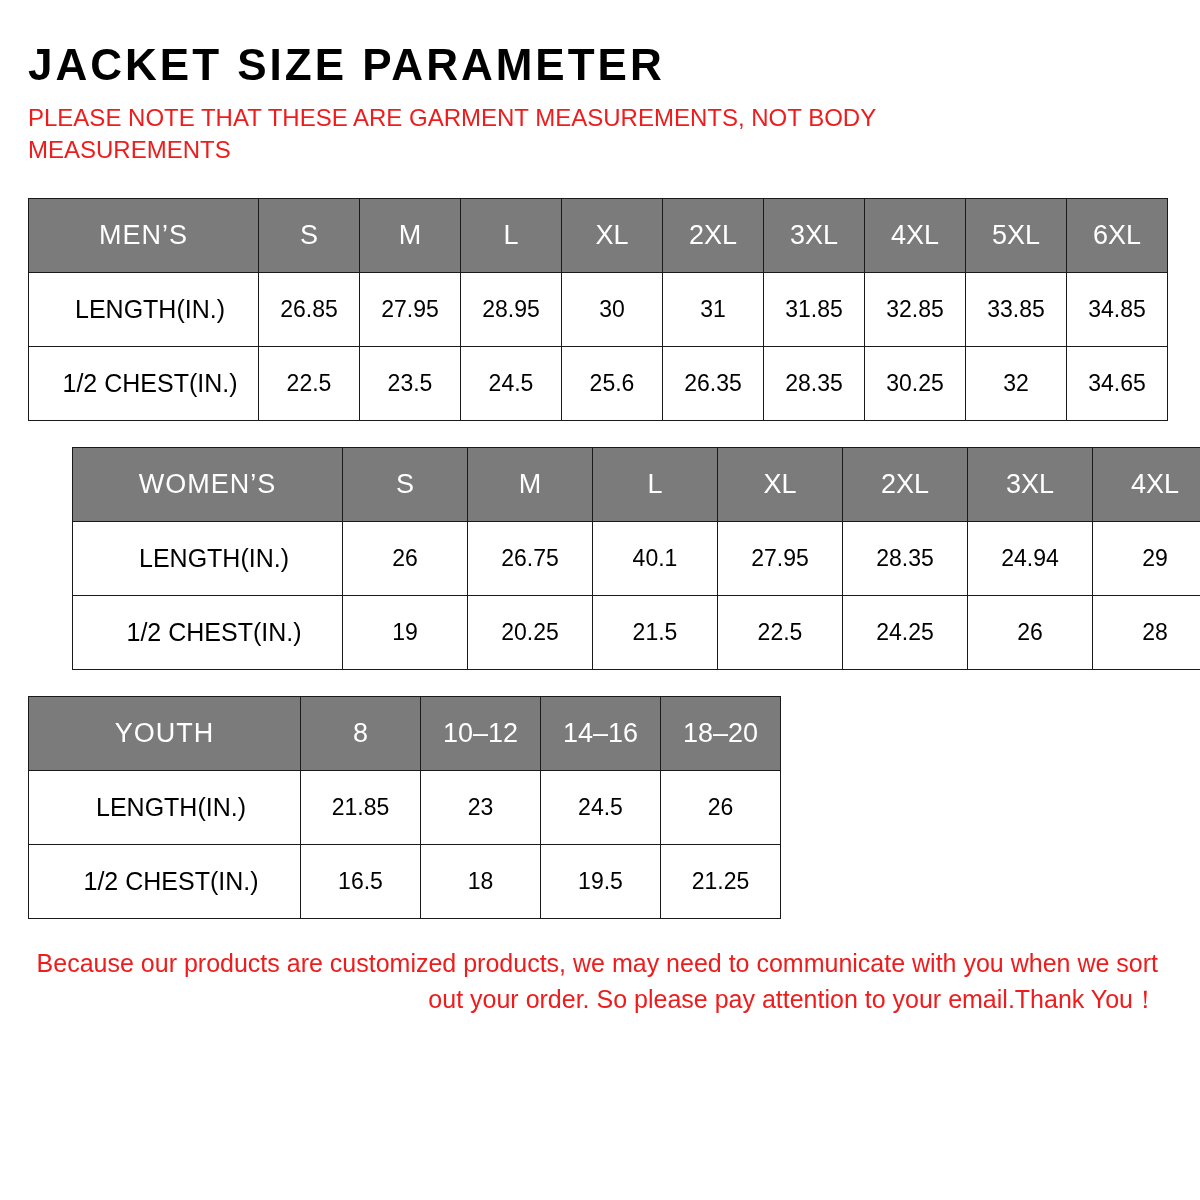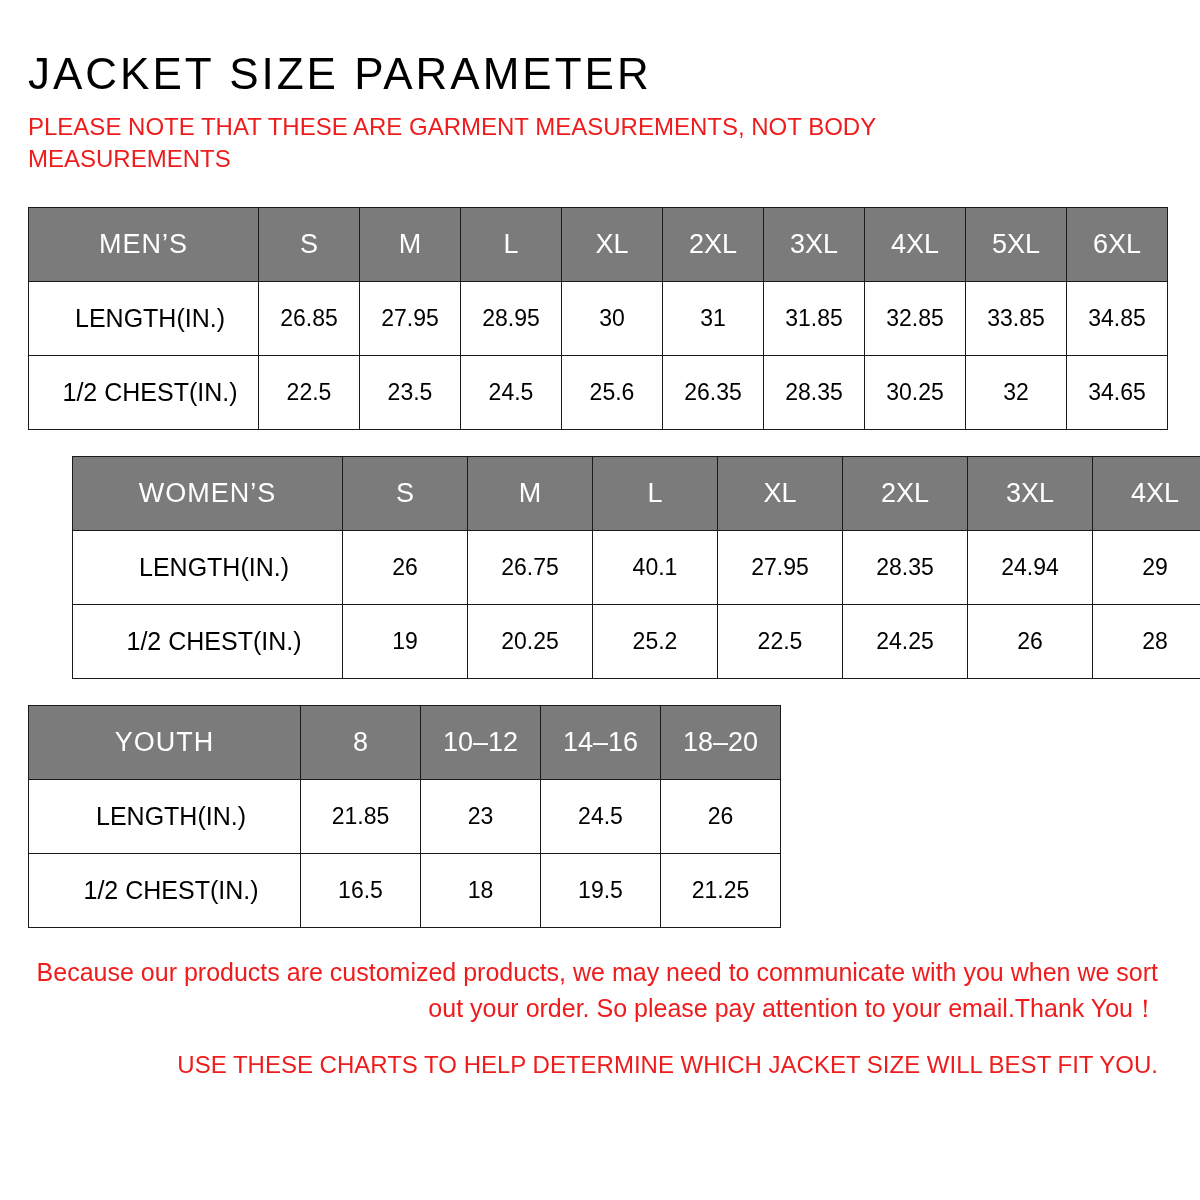--- a/index.html
+++ b/index.html
@@ -14,23 +14,23 @@
     color: #000000;
     overflow: hidden;
   }
   .page {
     padding: 26px 28px 0 28px;
     box-sizing: border-box;
     width: 1200px;
   }
   .title {
     font-size: 44px;
-    font-weight: normal;
+    font-weight: bold;
     letter-spacing: 3px;
-    margin: 25px 0 14px 0;
+    margin: 16px 0 14px 0;
     line-height: 1.05;
   }
   .note-red {
     color: #ee1c1c;
     font-size: 24px;
     line-height: 1.32;
     margin-bottom: 32px;
     max-width: 1040px;
   }
   table.size-table {
@@ -182,21 +182,21 @@
         <td>40.1</td>
         <td>27.95</td>
         <td>28.35</td>
         <td>24.94</td>
         <td>29</td>
       </tr>
       <tr>
         <td class="rowlabel">1/2 CHEST(IN.)</td>
         <td>19</td>
         <td>20.25</td>
-        <td>25.2</td>
+        <td>21.5</td>
         <td>22.5</td>
         <td>24.25</td>
         <td>26</td>
         <td>28</td>
       </tr>
     </tbody>
   </table>
 
   <table class="size-table" id="youth-table">
     <colgroup>
@@ -225,15 +225,14 @@
         <td class="rowlabel">1/2 CHEST(IN.)</td>
         <td>16.5</td>
         <td>18</td>
         <td>19.5</td>
         <td>21.25</td>
       </tr>
     </tbody>
   </table>
 
   <div class="footer-red">Because our products are customized products, we may need to communicate with you when we sort out your order. So please pay attention to your email.Thank You！</div>
-  <div class="footer-red second">USE THESE CHARTS TO HELP DETERMINE WHICH JACKET SIZE WILL BEST FIT YOU.</div>
 
 </div>
 
 </body></html>

